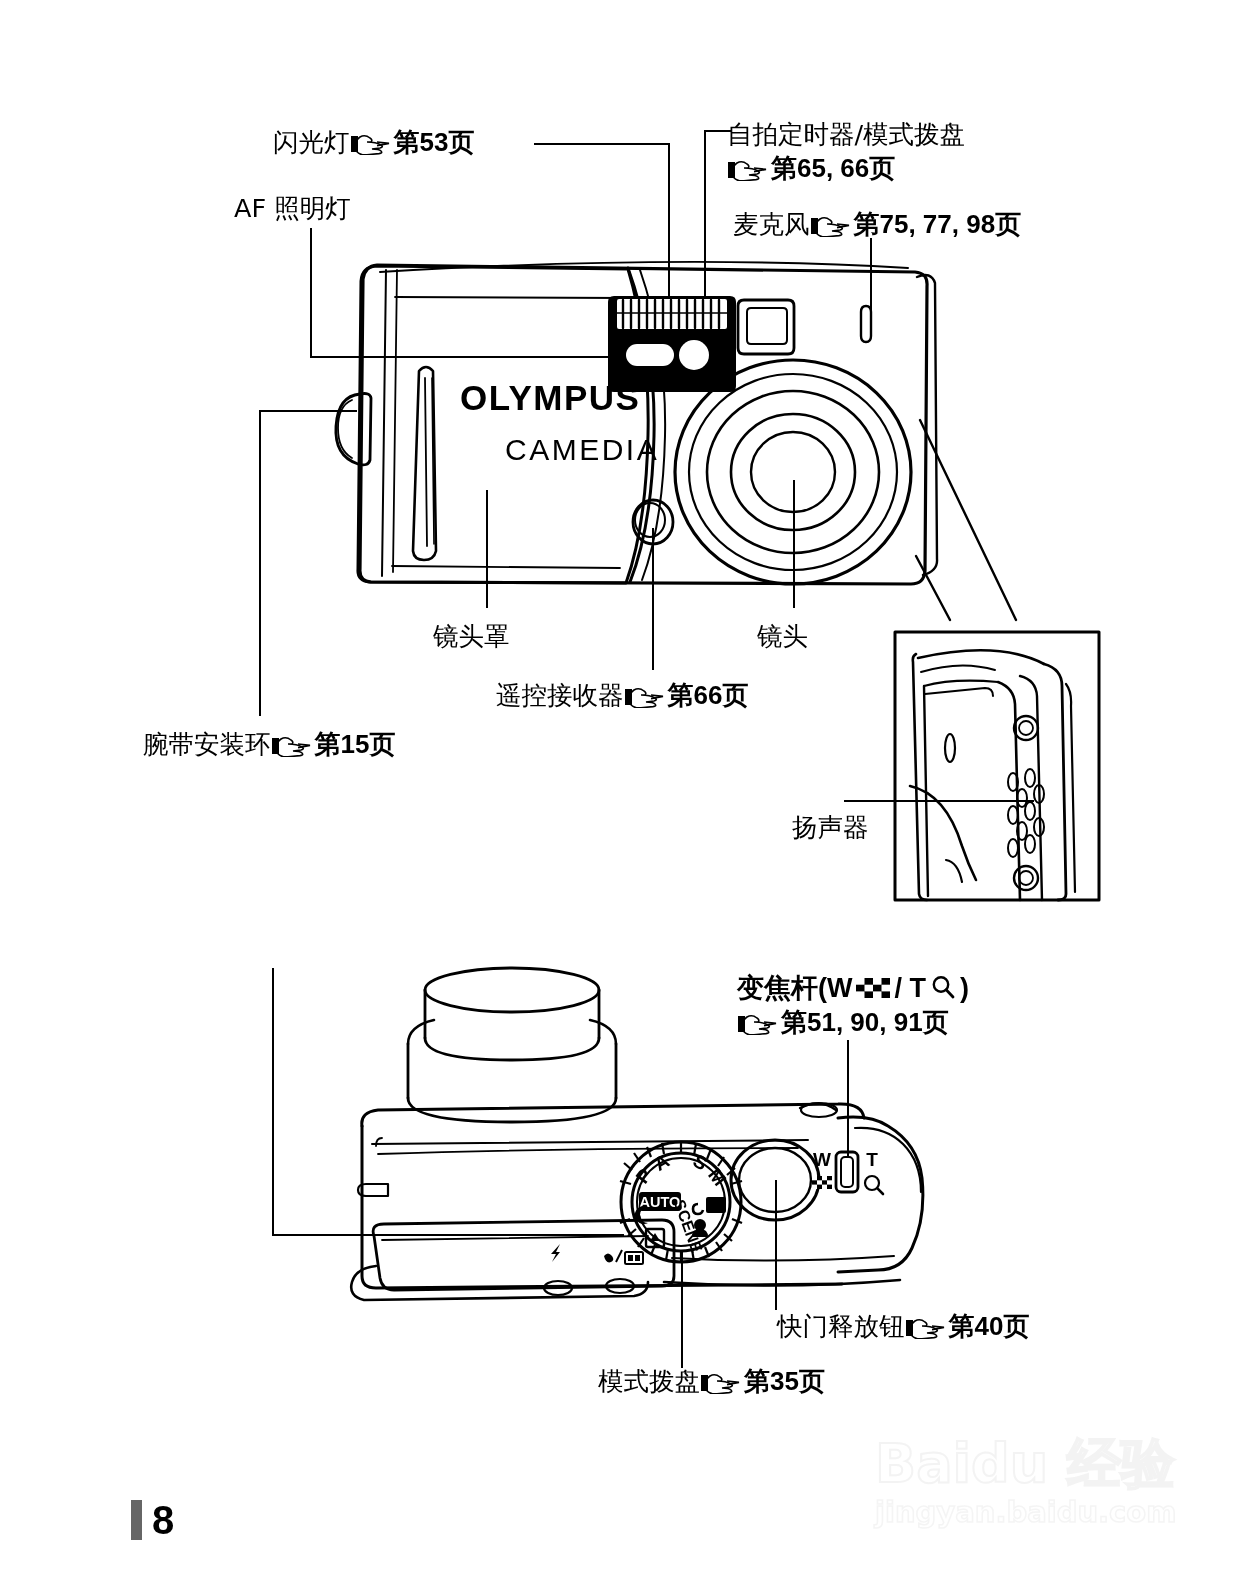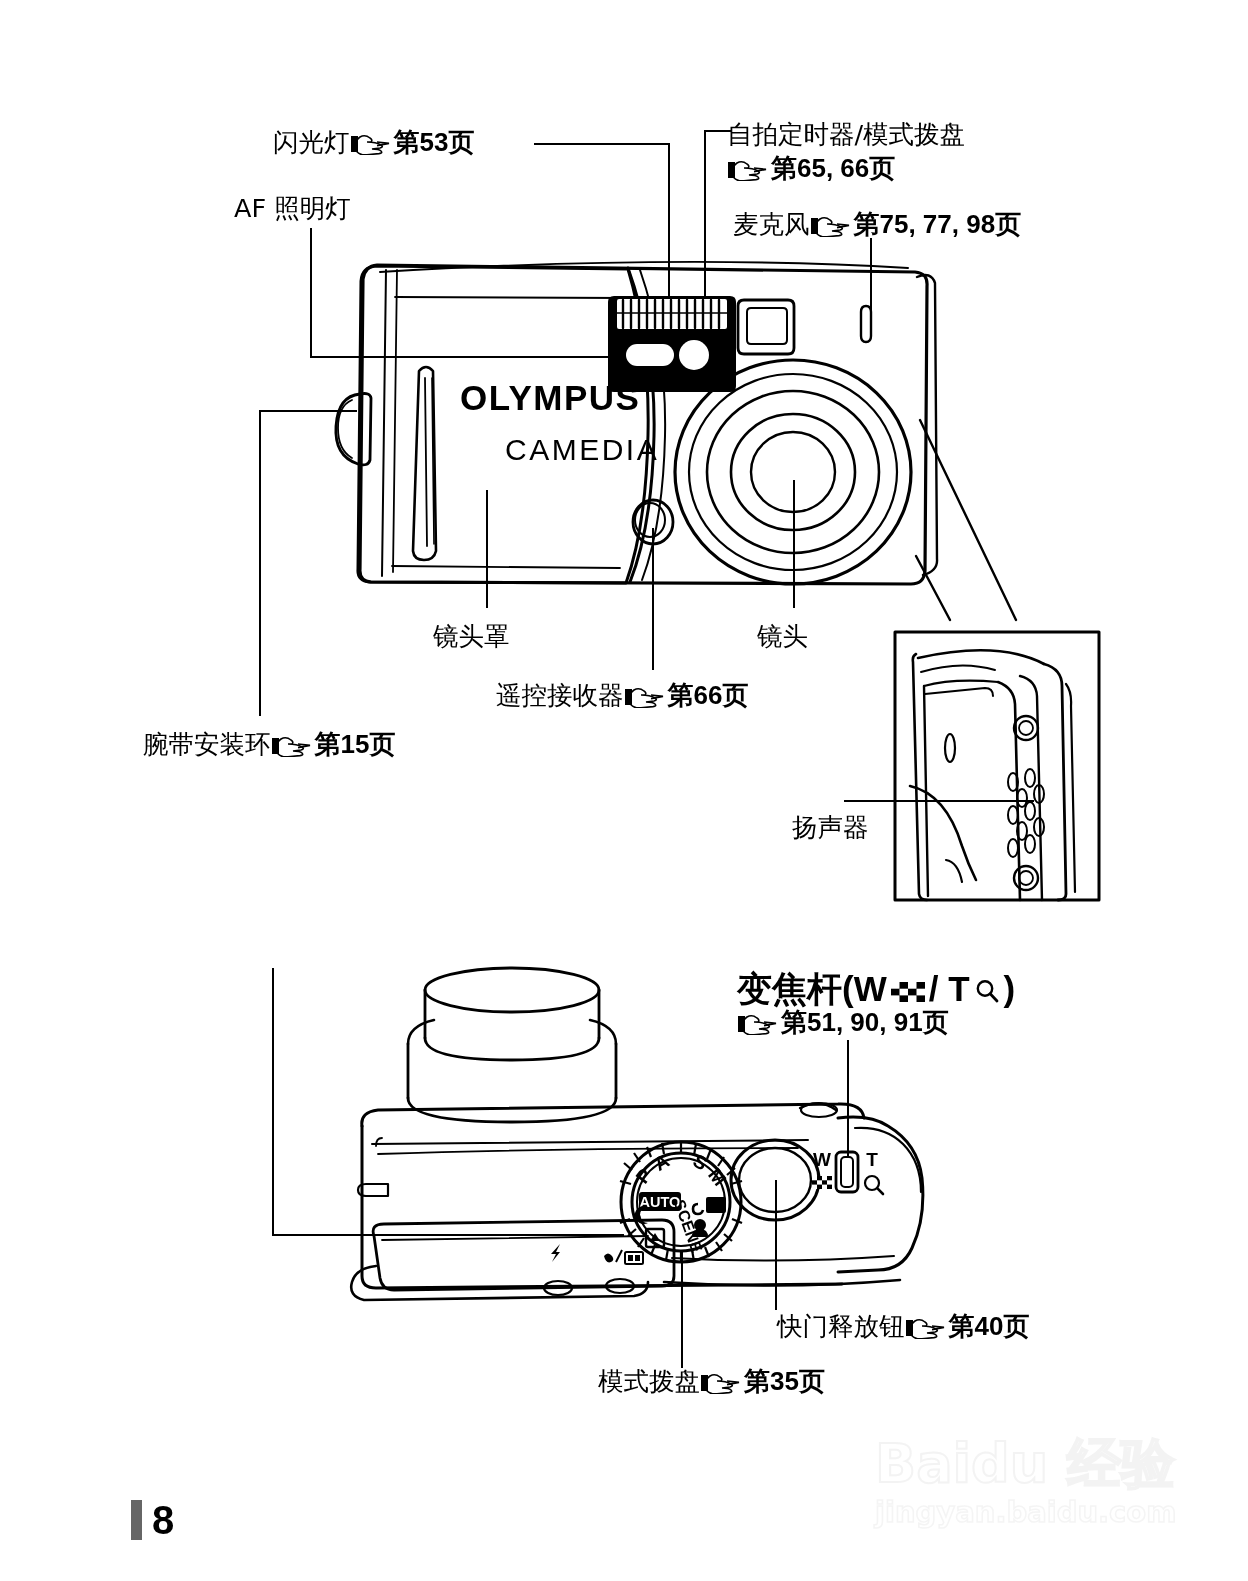--- a/index.html
+++ b/index.html
@@ -53,21 +53,21 @@
     font-weight: 400;
   }
   .lbl .num {
     font-family: "Liberation Sans", sans-serif;
     font-weight: 700;
     font-size: 26px;
   }
   .lbl .af {
     font-family: "Liberation Sans", sans-serif;
     font-weight: 700;
-    font-size: 35px;
+    font-size: 27px;
   }
   .hand {
     display: inline-block;
     vertical-align: -4px;
     margin: 0 3px 0 1px;
   }
   .wt-icon {
     display: inline-block;
     vertical-align: -3px;
     margin: 0 4px;

